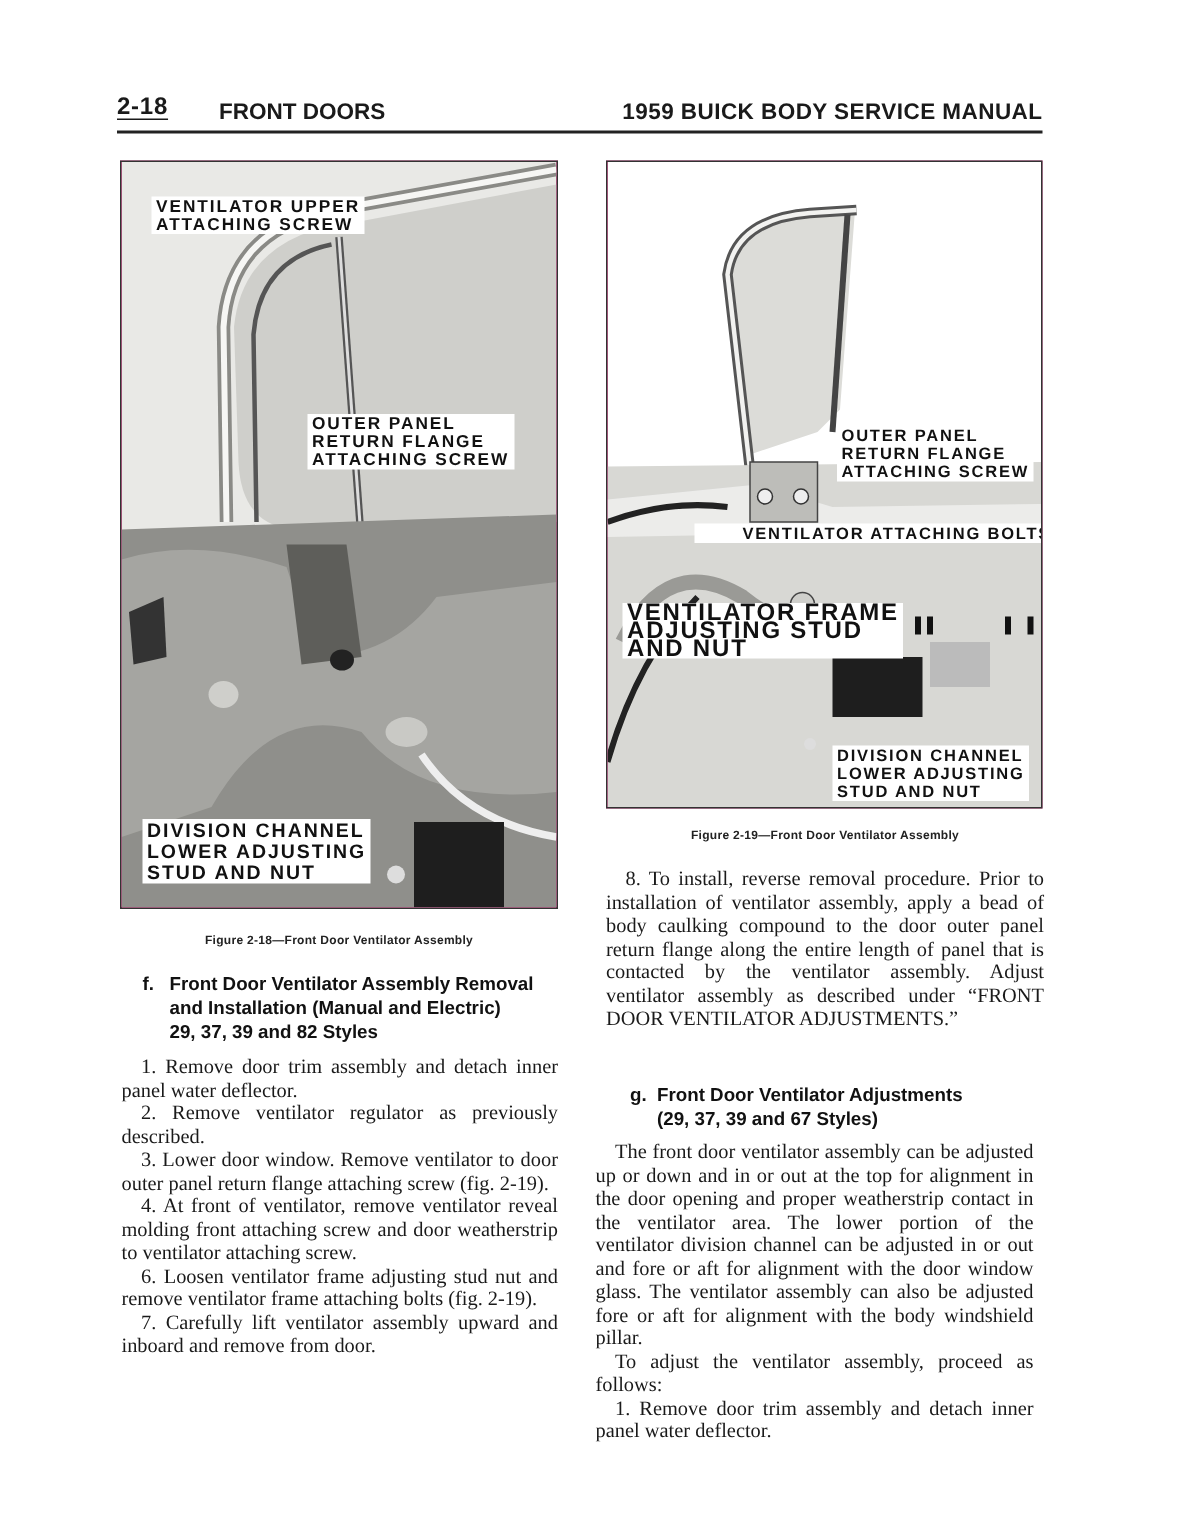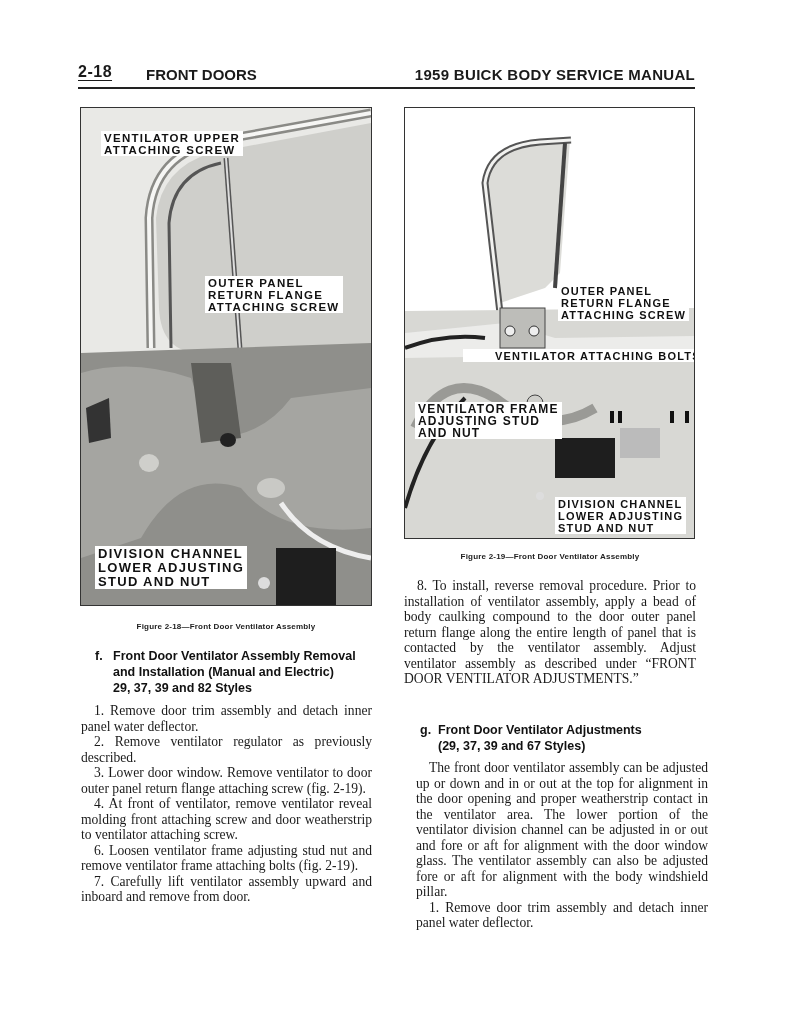--- a/index.html
+++ b/index.html
@@ -37,21 +37,21 @@
     position: absolute; font-family: "Liberation Sans", "DejaVu Sans", sans-serif;
     font-weight: bold; font-size: 12.5px; line-height: 16px; color: #111;
   }
   .heading .letter { position: absolute; left: 0; top: 0; }
   .heading .htext { margin-left: 18px; display: block; white-space: pre-line; }
 
   .col { position: absolute; font-size: 13.6px; line-height: 15.5px; text-align: justify; }
   .col p { margin: 0; text-indent: 13px; }
   .colL { left: 81px; top: 703px; width: 291px; }
   .colR1 { left: 404px; top: 578px; width: 292px; }
-  .colR2 { left: 416px; top: 760px; width: 292px; }
+  .colR2 { left: 397px; top: 760px; width: 292px; }
 </style>
 </head>
 <body>
 
 <div class="header">
   <span class="page-num">2-18</span>
   <span class="section">FRONT DOORS</span>
   <span class="manual">1959 BUICK BODY SERVICE MANUAL</span>
 </div>
 
@@ -114,21 +114,21 @@
       <rect x="265" y="303" width="4" height="12"></rect>
         <rect x="280" y="303" width="4" height="12"></rect>
     </g>
     <circle cx="130" cy="295" r="8" fill="#cfcfcb" stroke="#444"></circle>
     <circle cx="135" cy="388" r="4" fill="#ddd"></circle>
   </svg>
   <div class="callout" style="left:153px; top:176px; font-size:11px; letter-spacing:1.2px;">OUTER PANEL
 RETURN FLANGE
 ATTACHING SCREW</div>
   <div class="callout" style="left:58px; top:241px; font-size:11px; letter-spacing:1.2px;padding-left:32px;">VENTILATOR ATTACHING BOLTS</div>
-  <div class="callout" style="left:10px; top:294px; font-size:12px; letter-spacing:1.2px;">VENTILATOR FRAME
+  <div class="callout" style="left:10px; top:294px; font-size:16px; letter-spacing:1.2px;">VENTILATOR FRAME
 ADJUSTING STUD
 AND NUT</div>
   <div class="callout" style="left:150px; top:389px; font-size:11px; letter-spacing:1.2px;">DIVISION CHANNEL
 LOWER ADJUSTING
 STUD AND NUT</div>
 </div>
 <div class="caption" style="left:404px; top:552px; width:292px;">Figure 2-19—Front Door Ventilator Assembly</div>
 
 <div class="heading" style="left:95px; top:648px; width:280px;">
   <span class="letter">f.</span>
@@ -151,14 +151,15 @@
 </div>
 
 <div class="heading" style="left:420px; top:722px; width:275px;">
   <span class="letter">g.</span>
   <span class="htext">Front Door Ventilator Adjustments
 (29, 37, 39 and 67 Styles)</span>
 </div>
 
 <div class="col colR2">
   <p>The front door ventilator assembly can be adjusted up or down and in or out at the top for alignment in the door opening and proper weatherstrip contact in the ventilator area. The lower portion of the ventilator division channel can be adjusted in or out and fore or aft for alignment with the door window glass. The ventilator assembly can also be adjusted fore or aft for alignment with the body windshield pillar.</p>
+  <p>To adjust the ventilator assembly, proceed as follows:</p>
   <p>1. Remove door trim assembly and detach inner panel water deflector.</p>
 </div>
 
 </body></html>

